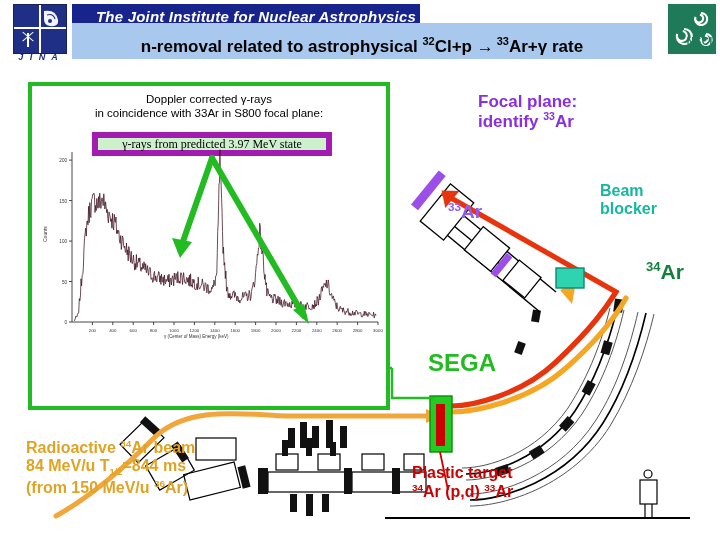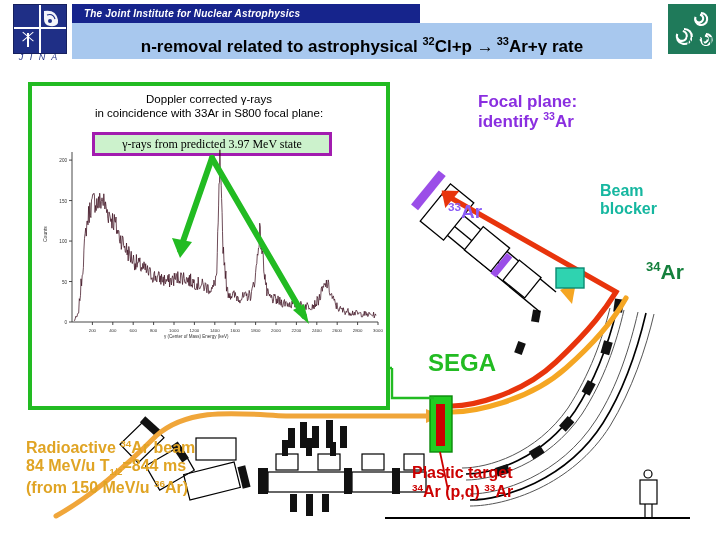--- a/index.html
+++ b/index.html
@@ -6,43 +6,43 @@
   body{width:720px;height:540px;background:#ffffff;overflow:hidden;
        font-family:"Liberation Sans", sans-serif;position:relative;}
 
   
   #header{position:absolute;left:0;top:0;width:720px;height:72px;}
   #jina-logo{position:absolute;left:8px;top:4px;width:62px;height:64px;}
   #jina-square{position:absolute;left:5px;top:0;width:52px;height:48px;
      background:#1f2f86;border:1px solid #16205e;}
   #jina-square .gl{position:absolute;background:#ffffff;}
   #jina-text{position:absolute;left:0;top:48px;width:62px;text-align:center;
-     color:#1f2f86;font-size:9px;font-weight:normal;font-style:italic;letter-spacing:2px;}
+     color:#1f2f86;font-size:9px;font-weight:bold;font-style:italic;letter-spacing:2px;}
   #strip{position:absolute;left:72px;top:4px;width:348px;height:19px;
      background:#16248c;}
-  #strip span{display:block;color:#ffffff;font-size:10px;font-weight:bold;
-     font-style:italic;padding:4px 0 0 12px;letter-spacing:.2px;white-space:nowrap;}
+  #strip span{display:block;color:#ffffff;font-size:15px;font-weight:bold;
+     font-style:italic;padding:4px 0 0 24px;letter-spacing:.2px;white-space:nowrap;}
   #titlebar{position:absolute;left:72px;top:23px;width:580px;height:36px;
      background:#a8c8ee;}
   #titlebar .ttxt{display:block;text-align:center;color:#000000;
      font-size:17px;font-weight:bold;line-height:36px;white-space:nowrap;}
   #titlebar sup{font-size:11px;vertical-align:super;font-weight:bold;}
   #nscl-logo{position:absolute;left:668px;top:4px;width:48px;height:64px;}
   #nscl-square{position:absolute;left:0;top:0;width:48px;height:50px;
      background:#1f7a5a;}
   #nscl-text{position:absolute;left:0;top:32px;width:48px;text-align:right;
      color:#1f7a5a;font-size:10px;font-weight:bold;letter-spacing:.5px;}
 
   
   #inset{position:absolute;left:28px;top:82px;width:362px;height:328px;
      background:#ffffff;border:4px solid #22bb22;box-sizing:border-box;}
   #inset-cap{position:absolute;left:0;top:6px;width:100%;text-align:center;
      color:#000;font-size:11.5px;line-height:14px;}
   #peak-label{position:absolute;left:60px;top:46px;width:240px;height:24px;
-     background:#ccf2cc;border:3px solid #a21caf;box-sizing:border-box;
+     background:#ccf2cc;border:6px solid #a21caf;box-sizing:border-box;
      display:flex;align-items:center;justify-content:center;}
   #peak-label span{font-family:"Liberation Serif",serif;font-size:12px;color:#000;white-space:nowrap;}
   #plot{position:absolute;left:14px;top:60px;width:338px;height:200px;}
   #ylab{position:absolute;left:-4px;top:96px;font-size:5px;color:#333;
      transform:rotate(-90deg);transform-origin:left top;white-space:nowrap;}
   #xlab{position:absolute;left:118px;top:188px;font-size:4.5px;color:#333;white-space:nowrap;}
   #arrow-svg{position:absolute;left:0;top:0;width:362px;height:270px;pointer-events:none;}
 
   
   #diagram{position:absolute;left:0;top:76px;width:596px;height:464px;}

